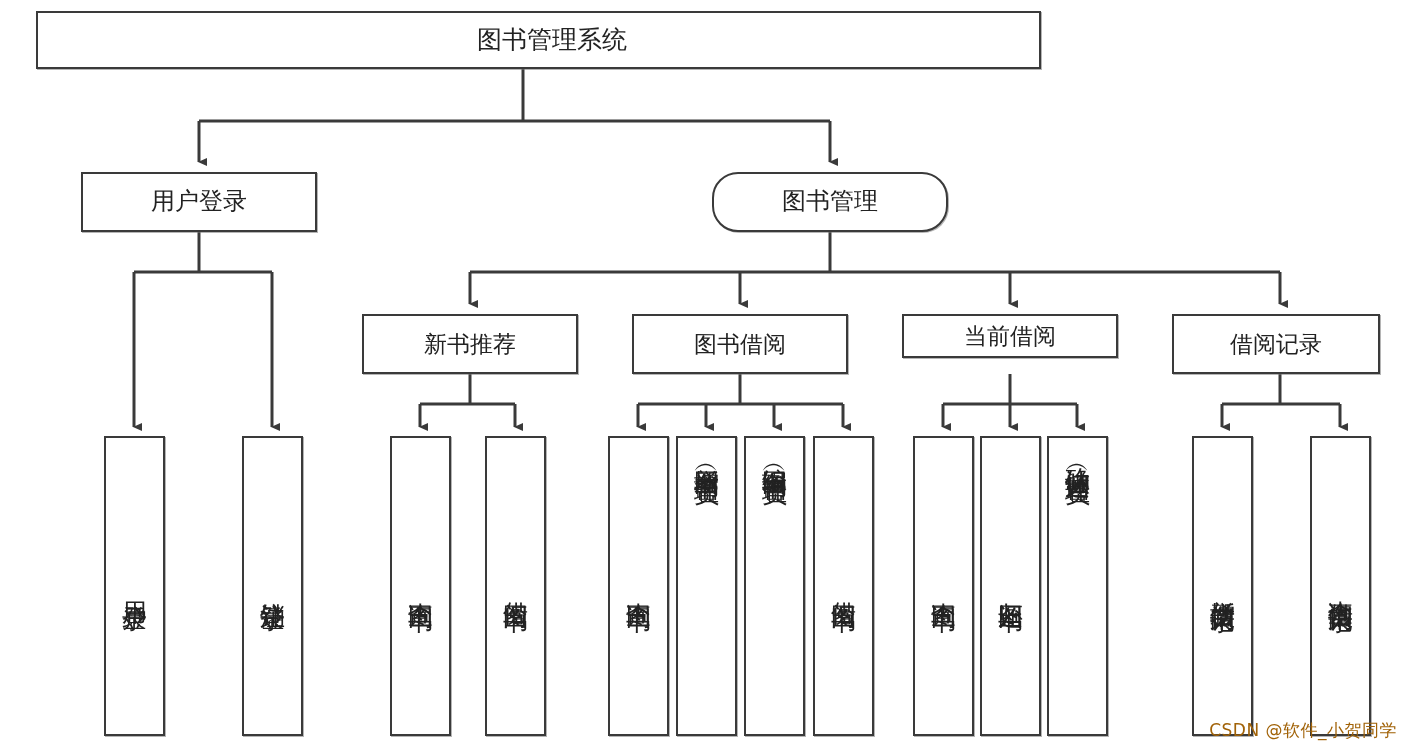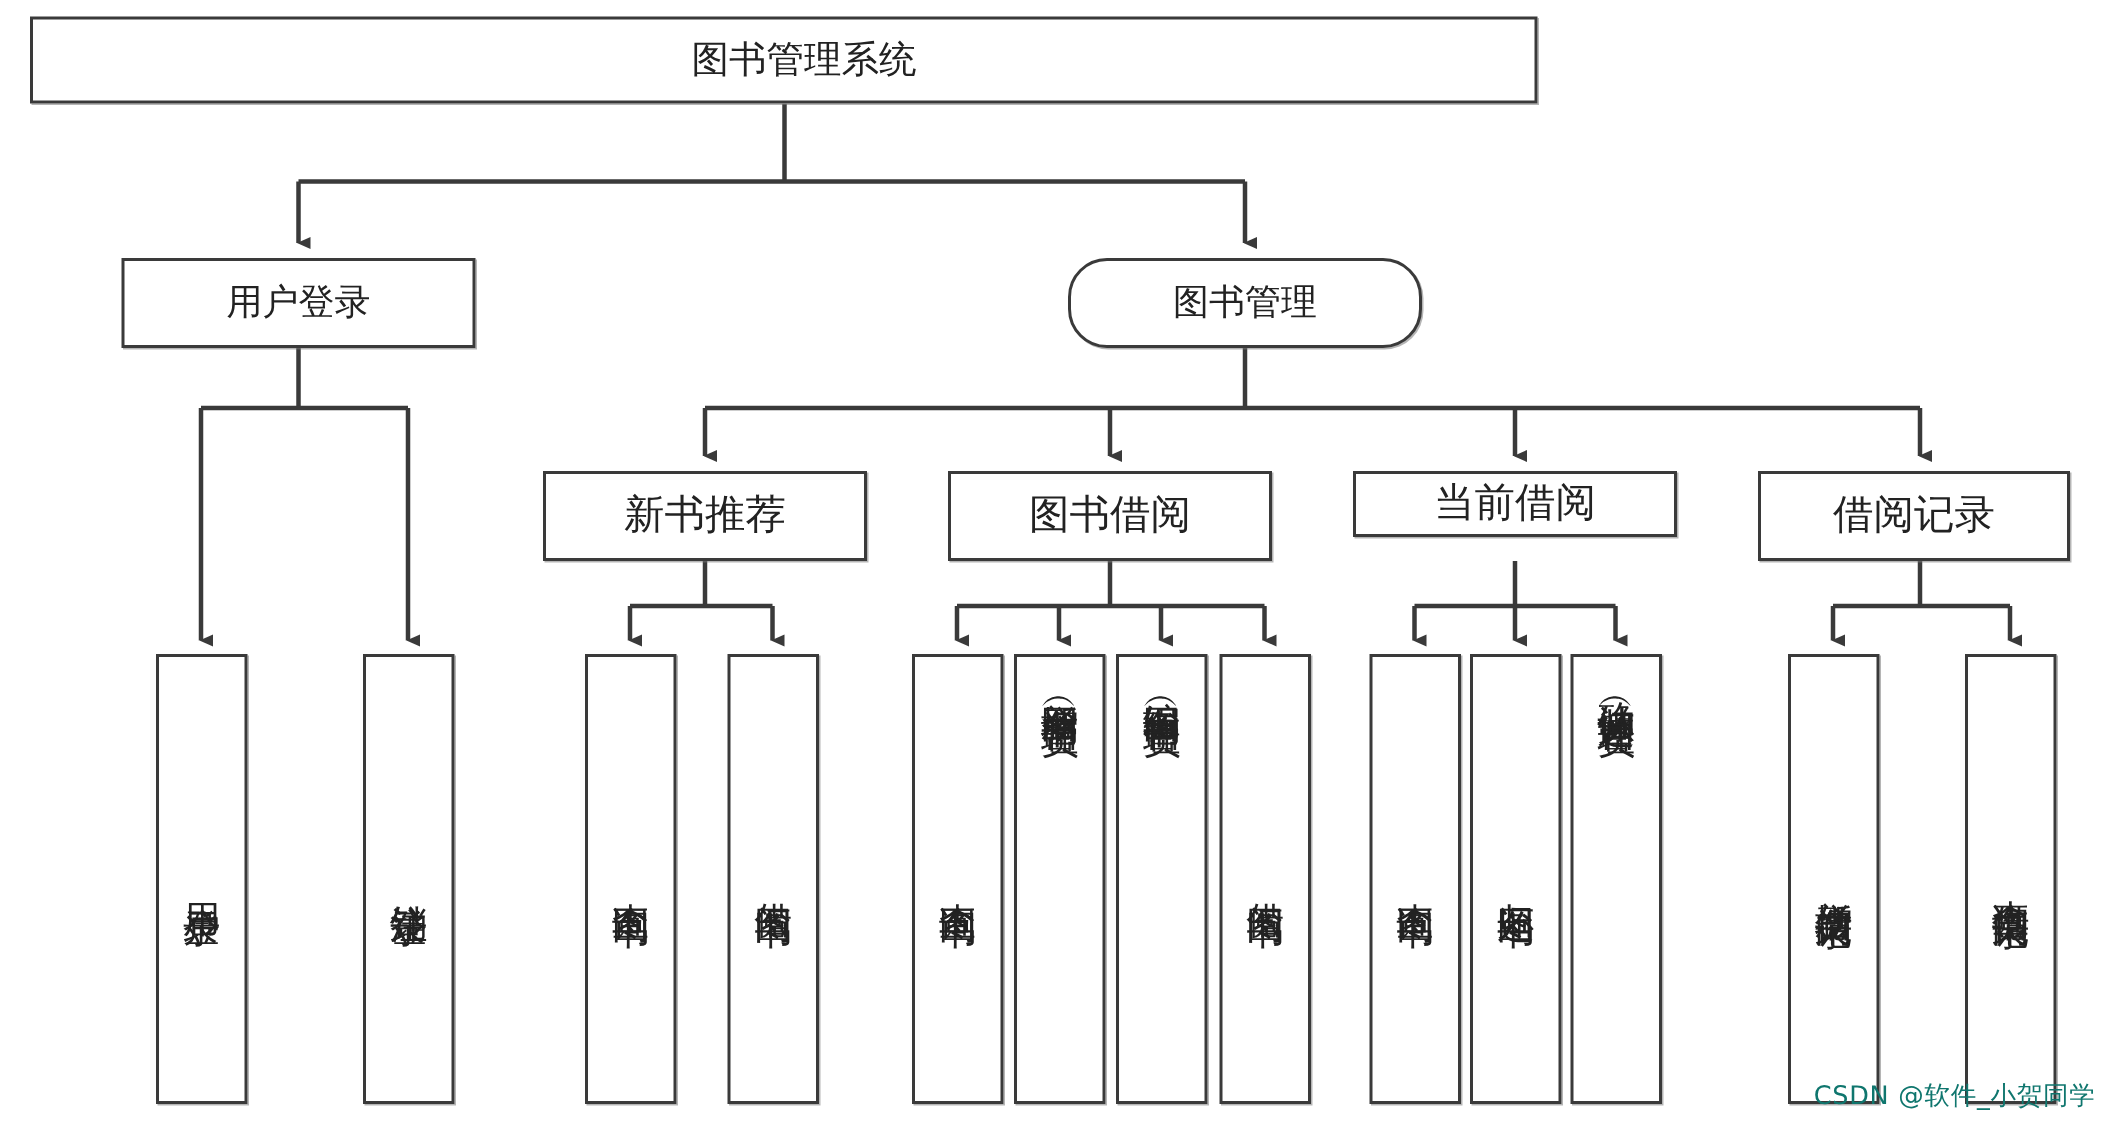--- a/index.html
+++ b/index.html
@@ -35,39 +35,39 @@
     box-shadow: 1px 1px 0 rgba(120,120,120,0.55);
   }
   .node-label {
     color: #222222;
     line-height: 1.05;
     text-align: center;
     white-space: nowrap;
   }
   .level-0 .node-label { font-size: 25px; }
   .level-1 .node-label { font-size: 24px; }
-  .level-2 .node-label { font-size: 27px; }
+  .level-2 .node-label { font-size: 23px; }
   .leaf .node-label {
     writing-mode: vertical-rl;
     text-orientation: upright;
     font-size: 25px;
     letter-spacing: 2px;
     line-height: 1;
   }
   .leaf {
     align-items: flex-start;
     padding-top: 10px;
   }
   .leaf.v-center { align-items: center; padding-top: 0; }
   #watermark {
     position: absolute;
     right: 8px;
     bottom: 5px;
     font-size: 17px;
-    color: #0f766e;
+    color: #a16207;
     letter-spacing: 0.5px;
     white-space: nowrap;
     pointer-events: none;
   }
 </style>
 </head>
 <body>
 
 <div id="diagram-root">
 
@@ -114,21 +114,21 @@
       <path d="M1010,404 L1010,427" marker-end="url(#arrowhead)"></path>
       <path d="M1077,404 L1077,427" marker-end="url(#arrowhead)"></path>
 
       <path d="M1280,374 L1280,404"></path>
       <path d="M1222,404 L1340,404"></path>
       <path d="M1222,404 L1222,427" marker-end="url(#arrowhead)"></path>
       <path d="M1340,404 L1340,427" marker-end="url(#arrowhead)"></path>
     </g>
   </svg>
 
-  <div class="node-box level-0" style="left:20px; top:11px; width:1005px; height:58px;padding-left:27px;">
+  <div class="node-box level-0" style="left:36px; top:11px; width:1005px; height:58px;padding-left:27px;">
     <span class="node-label">图书管理系统</span>
   </div>
 
   <div class="node-box level-1" style="left:81px; top:172px; width:236px; height:60px;">
     <span class="node-label">用户登录</span>
   </div>
   <div class="node-box level-1" style="left:712px; top:172px; width:236px; height:60px;border-radius:26px;">
     <span class="node-label">图书管理</span>
   </div>
 

